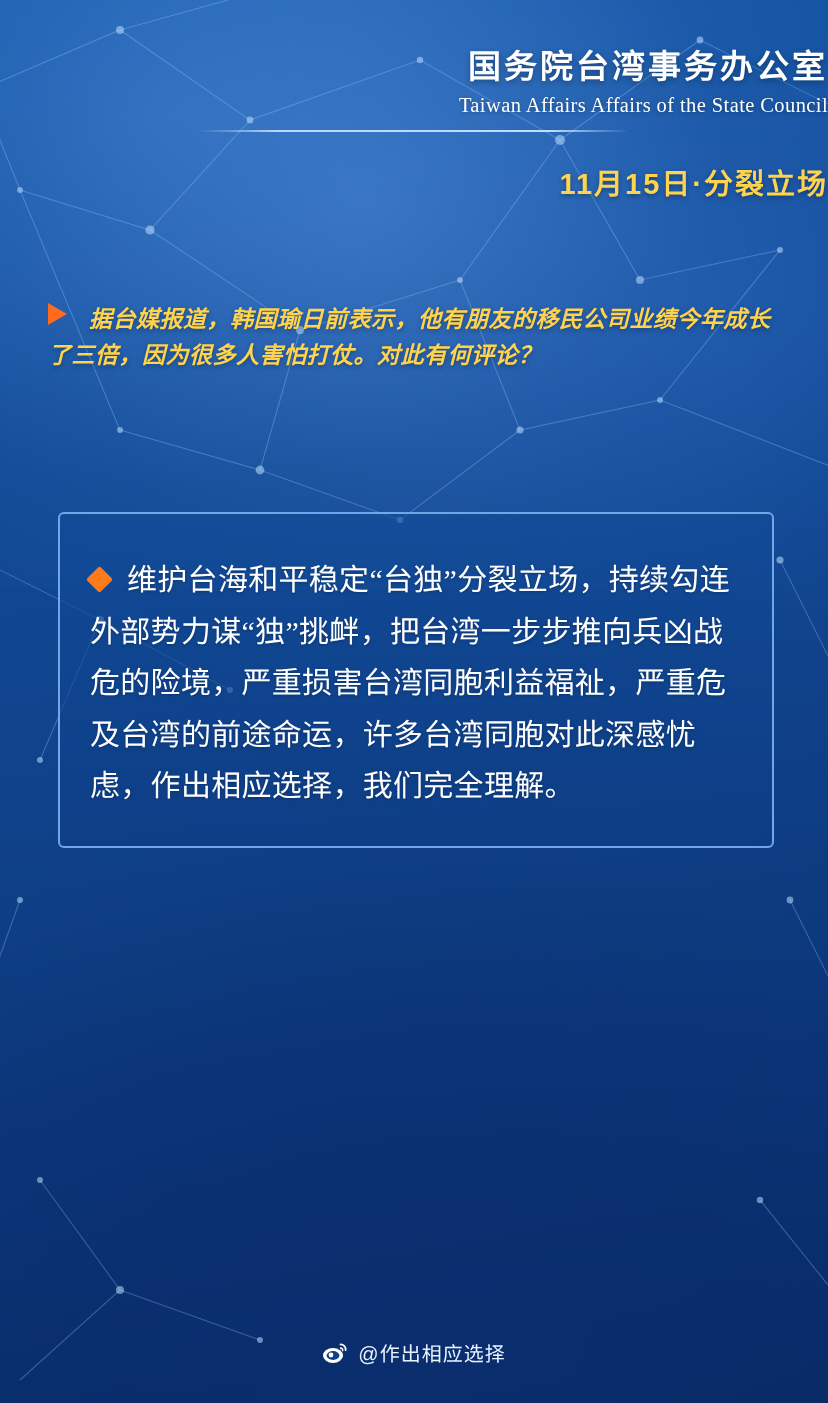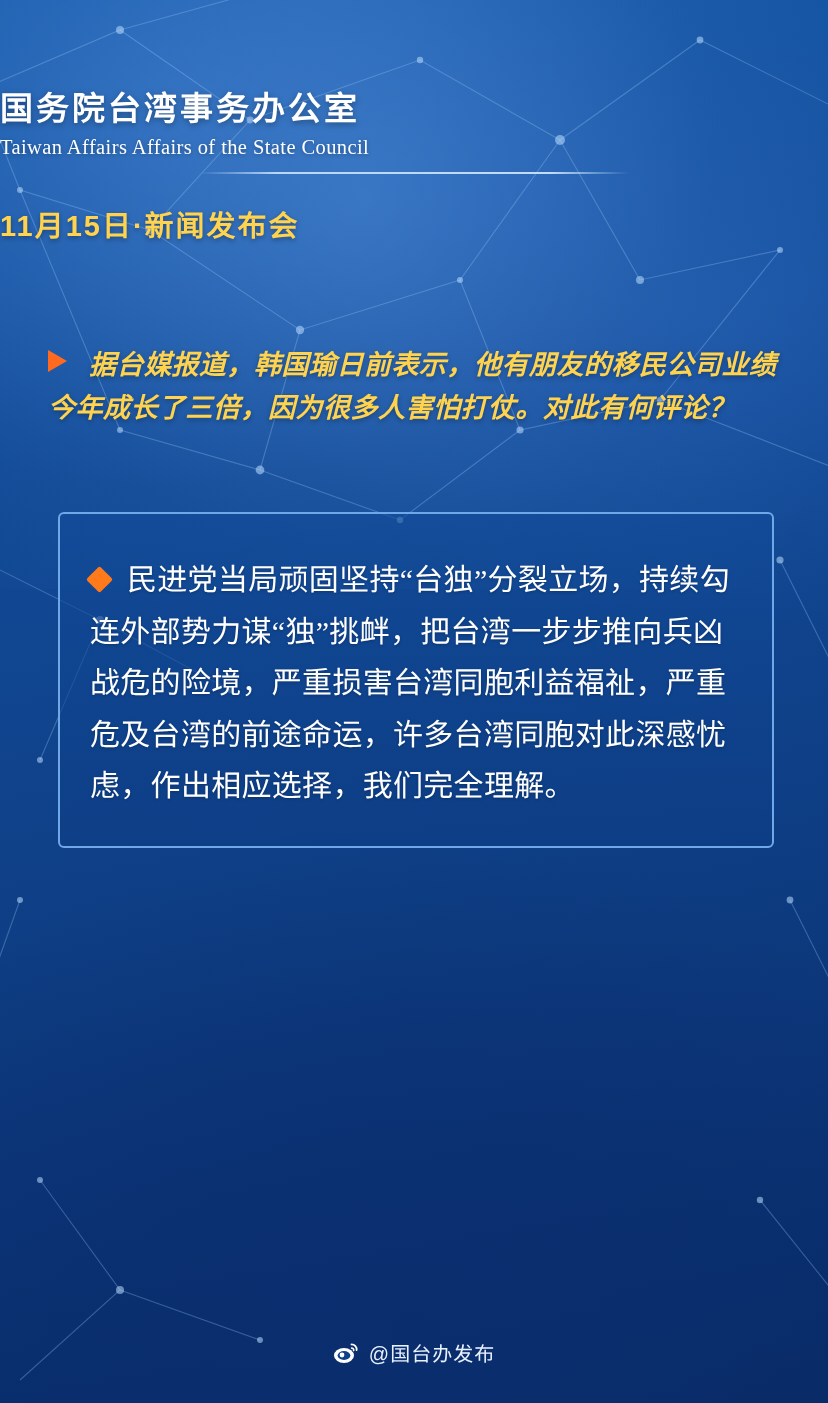--- a/index.html
+++ b/index.html
@@ -40,22 +40,22 @@
     left: -10%;
     top: -28%;
     width: 120%;
     height: 70%;
     background: radial-gradient(ellipse at 45% 60%, rgba(120,180,255,0.28) 0%, rgba(120,180,255,0.06) 45%, rgba(120,180,255,0) 70%);
     pointer-events: none;
   }
 
   .header {
     position: relative;
-    padding-top: 82px;
-    text-align: left;
+    padding-top: 40px;
+    text-align: right;
   }
 
   .org-cn {
     font-family: "Liberation Serif", "DejaVu Serif", serif;
     font-weight: bold;
     font-size: 33px;
     letter-spacing: 3px;
     color: #ffffff;
     text-shadow: 0 2px 6px rgba(0,0,0,0.35);
   }
@@ -93,21 +93,21 @@
     text-shadow: 0 2px 5px rgba(0,0,0,0.32);
   }
 
   .question {
     position: relative;
     margin: 100px 46px 0 48px;
     color: #ffd34d;
     font-family: "Liberation Serif", "DejaVu Serif", serif;
     font-weight: bold;
     font-style: italic;
-    font-size: 27px;
+    font-size: 23px;
     line-height: 1.58;
     letter-spacing: 0.5px;
     text-shadow: 0 2px 5px rgba(0,0,0,0.3);
   }
 
   .q-marker {
     display: inline-block;
     width: 0; height: 0;
     border-left: 19px solid #ff6a1f;
     border-top: 11.5px solid transparent;
@@ -231,39 +231,39 @@
       <circle cx="120" cy="1290" r="4"></circle>
       <circle cx="760" cy="1200" r="3.2"></circle>
       <circle cx="260" cy="1340" r="3"></circle>
     </g>
   </svg>
 
   <div class="header">
     <div class="org-cn">国务院台湾事务办公室</div>
     <div class="org-en">Taiwan Affairs Affairs of the State Council</div>
     <div class="rule-wrap"></div>
-    <div class="meeting">11月15日·新闻发布会</div>
+    <div class="meeting">11月15日·分裂立场</div>
   </div>
 
   <div class="question">
     <span class="q-marker"></span><span>据台媒报道，韩国瑜日前表示，他有朋友的移民公司业绩今年成长了三倍，因为很多人害怕打仗。对此有何评论？</span>
   </div>
 
   <div class="answer-card">
     <div class="para">
-      <span class="dot-marker"></span><span>民进党当局顽固坚持“台独”分裂立场，持续勾连外部势力谋“独”挑衅，把台湾一步步推向兵凶战危的险境，严重损害台湾同胞利益福祉，严重危及台湾的前途命运，许多台湾同胞对此深感忧虑，作出相应选择，我们完全理解。</span>
+      <span class="dot-marker"></span><span>维护台海和平稳定“台独”分裂立场，持续勾连外部势力谋“独”挑衅，把台湾一步步推向兵凶战危的险境，严重损害台湾同胞利益福祉，严重危及台湾的前途命运，许多台湾同胞对此深感忧虑，作出相应选择，我们完全理解。</span>
     </div>
   </div>
 
   <div class="footer">
     <span class="weibo-icon">
       <svg viewBox="0 0 26 22" width="26" height="22" aria-hidden="true">
         <ellipse cx="11" cy="13.5" rx="10" ry="7.4" fill="#ffffff"></ellipse>
         <ellipse cx="11" cy="13.5" rx="6.4" ry="4.4" fill="#0f4189"></ellipse>
         <circle cx="9" cy="13" r="2.4" fill="#ffffff"></circle>
         <path d="M18.5 2.4c3.1 0 5.6 2.6 5.1 5.7" stroke="#ffffff" stroke-width="1.8" fill="none" stroke-linecap="round"></path>
         <path d="M18.6 6.1c1.3 0 2.3 1.1 2.1 2.4" stroke="#ffffff" stroke-width="1.6" fill="none" stroke-linecap="round"></path>
       </svg>
     </span>
-    <span class="footer-text">@国台办发布</span>
+    <span class="footer-text">@作出相应选择</span>
   </div>
 
 </div>
 
 </body></html>

